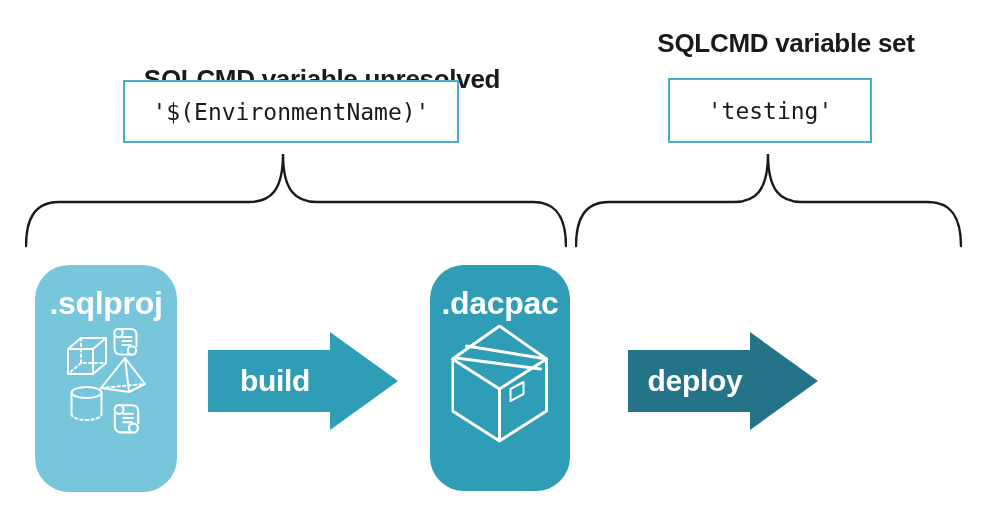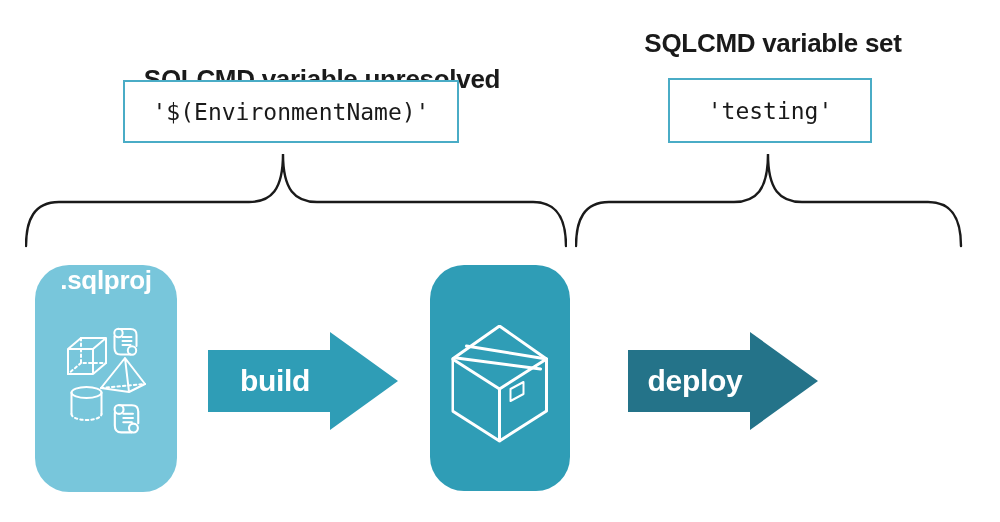--- a/index.html
+++ b/index.html
@@ -5,21 +5,21 @@
   html,body{margin:0;padding:0;background:#ffffff;}
   #canvas{
     position:relative; width:1000px; height:522px; background:#ffffff;
     font-family:"Liberation Sans", sans-serif; overflow:hidden;
   }
   .heading{
     position:absolute; top:28px; font-weight:bold; font-size:26px;
     color:#1a1a1a; text-align:center; letter-spacing:-0.3px; white-space:nowrap;
   }
   #h-left{ left:132px; width:380px;margin-top:36px; }
-  #h-right{ left:583px; width:380px; }
+  #h-right{ left:596px; width:380px; }
 
   .codebox{
     position:absolute; border:2px solid #4AACC6; background:#ffffff;
     display:flex; align-items:center; justify-content:center;
     font-family:"DejaVu Sans Mono", monospace; font-size:23px; color:#1a1a1a;
     white-space:pre;
   }
   #cb-left{ left:123px; top:80px; width:332px; height:59px; }
   #cb-right{ left:668px; top:78px; width:200px; height:61px; }
 
@@ -28,21 +28,21 @@
   #brace-right{ left:575px; top:150px; }
   .brace path{ stroke:#1A1A1A; stroke-width:2.4; fill:none; stroke-linecap:round; }
 
   .node{
     position:absolute; border-radius:34px; color:#ffffff;
   }
   #node-sqlproj { left:35px;  top:265px; width:142px; height:227px; background:#78C6DB; }
   #node-dacpac  { left:430px; top:265px; width:140px; height:226px; background:#2F9DB6; }
   #node-database{ left:818px; top:265px; width:146px; height:224px; background:#247389; }
   .node-label{
-    font-weight:bold; font-size:26px; text-align:center; 
+    font-weight:bold; font-size:32px; text-align:center; padding-top:20px;
     letter-spacing:-0.3px;
   }
   .node .icon{ position:absolute; }
   .icon svg{ display:block; }
   .wire{ stroke:#ffffff; fill:none; stroke-linecap:round; stroke-linejoin:round; }
   .sw2{ stroke-width:2; }
   .sw3{ stroke-width:3; }
   .dash{ stroke-dasharray:2.5 3; }
 
   
@@ -132,20 +132,21 @@
   </div>
 
   <div class="arrow" id="arrow-build">
     <svg width="190" height="98" viewBox="0 0 190 98">
       <polygon points="0,18 122,18 122,0 190,49 122,98 122,80 0,80"></polygon>
     </svg>
     <div class="arrow-label">build</div>
   </div>
 
   <div class="node" id="node-dacpac">
+    <div class="node-label">.dacpac</div>
     <span class="icon" id="icon-package">
       <svg width="97" height="118" viewBox="0 0 97 118">
         <path class="wire sw3" d="M48,1 L95,34 L48,64 L1,34 Z"></path>
         <path class="wire sw3" d="M1,34 L1,86 L48,116 L95,86 L95,34 M48,64 V116"></path>
         <path class="wire sw3" d="M15,21 L95,34 M5,33 L89,44"></path>
         <path class="wire sw2" d="M59,64 L72,57 L72,69 L59,76 Z"></path>
       </svg>
     </span>
   </div>
 

